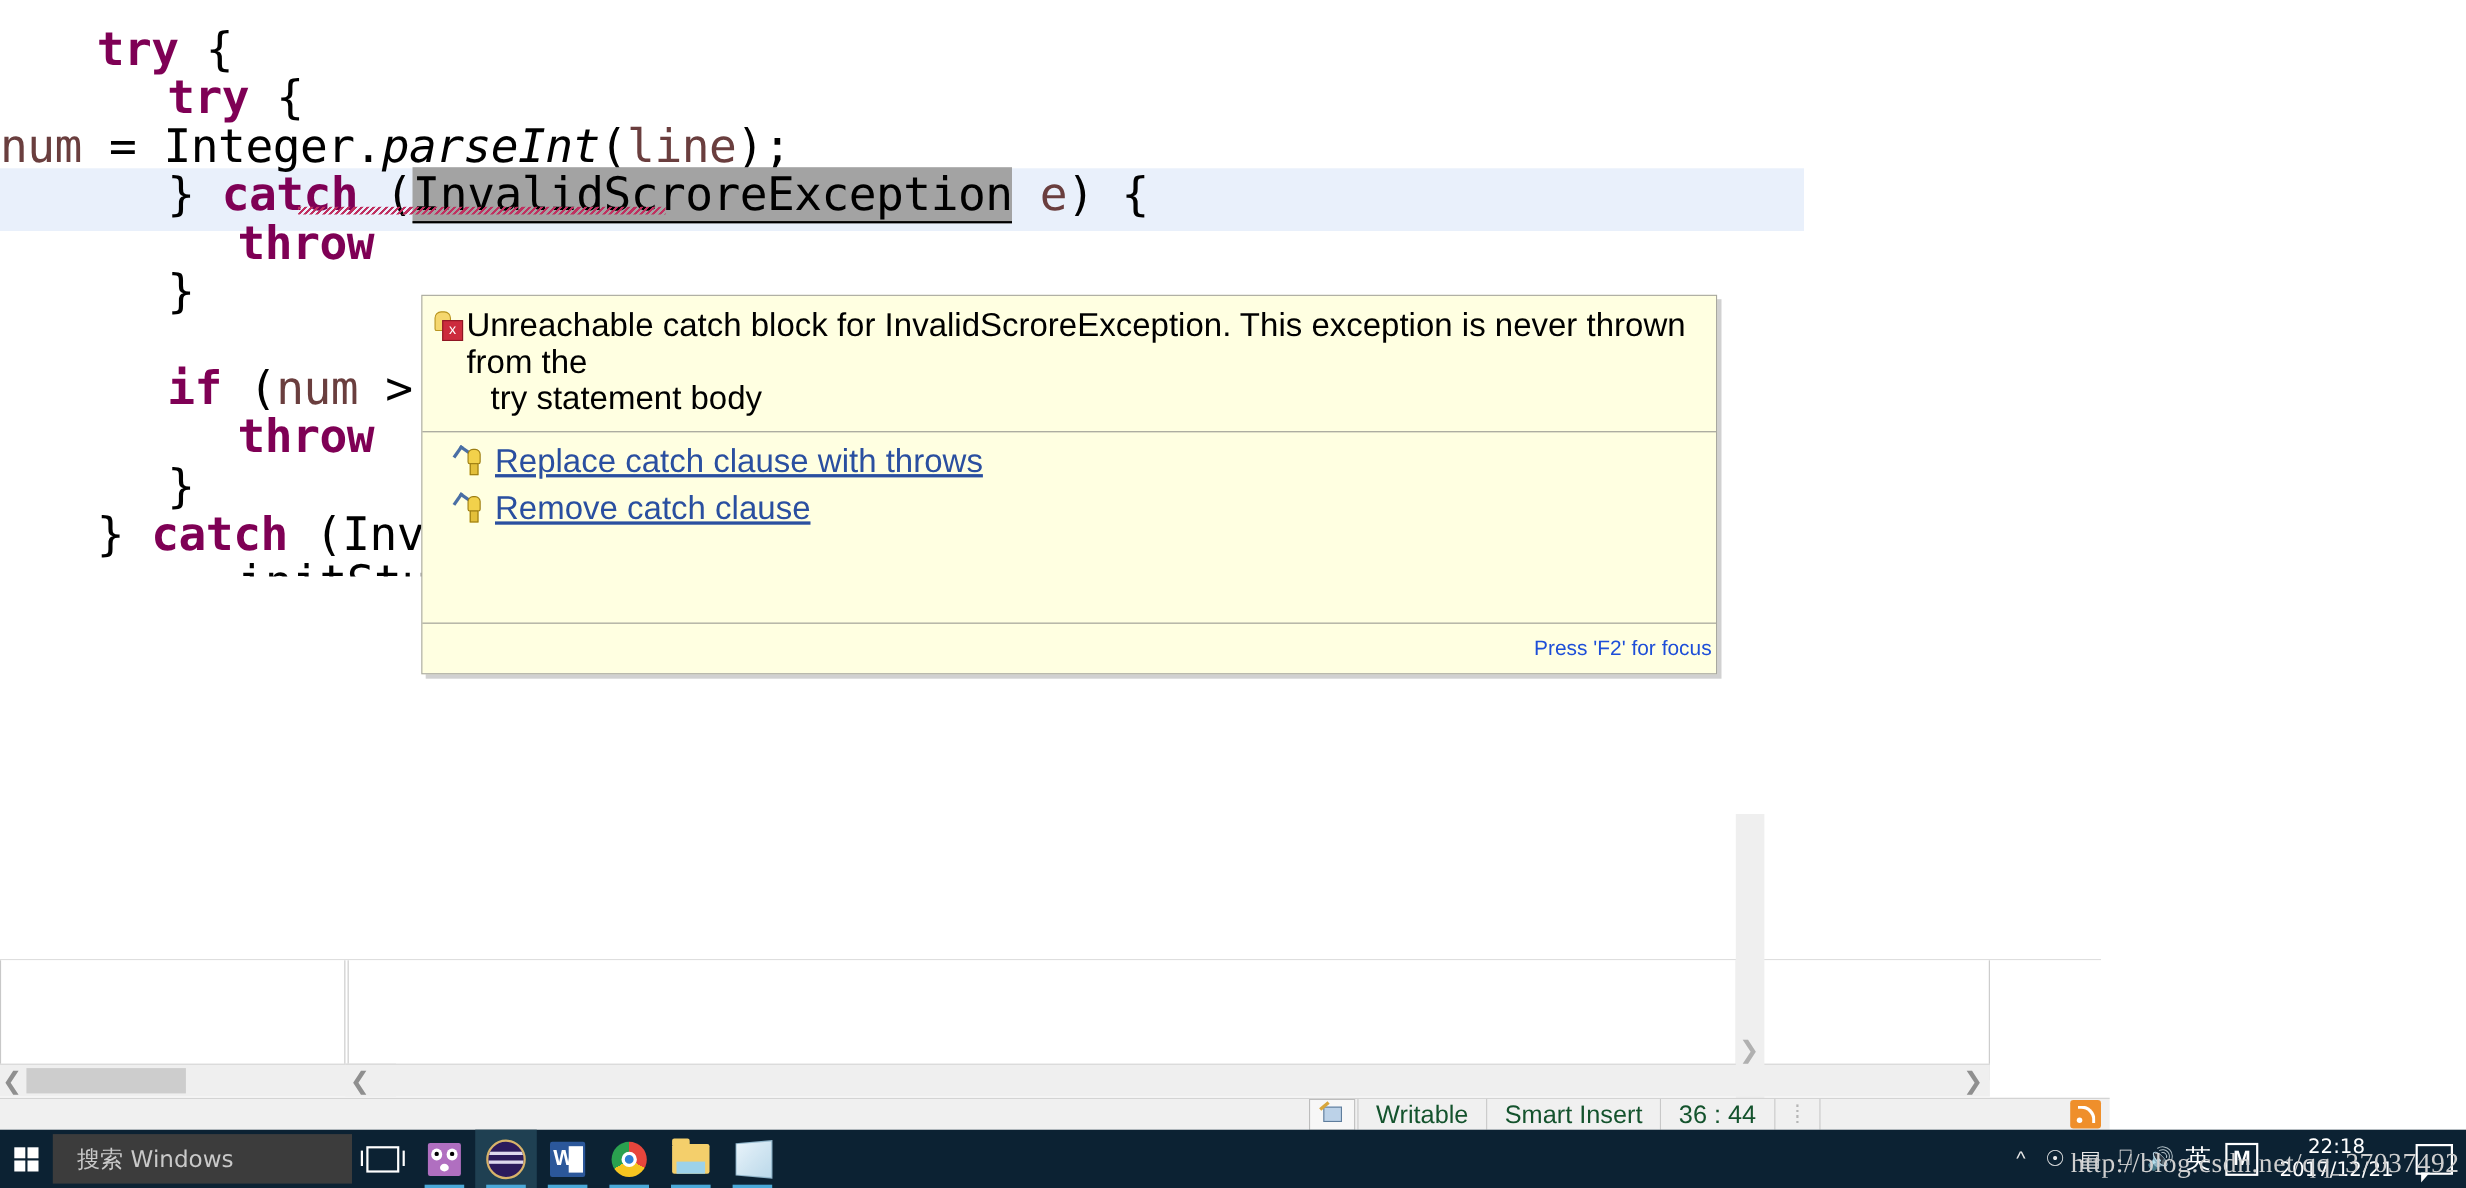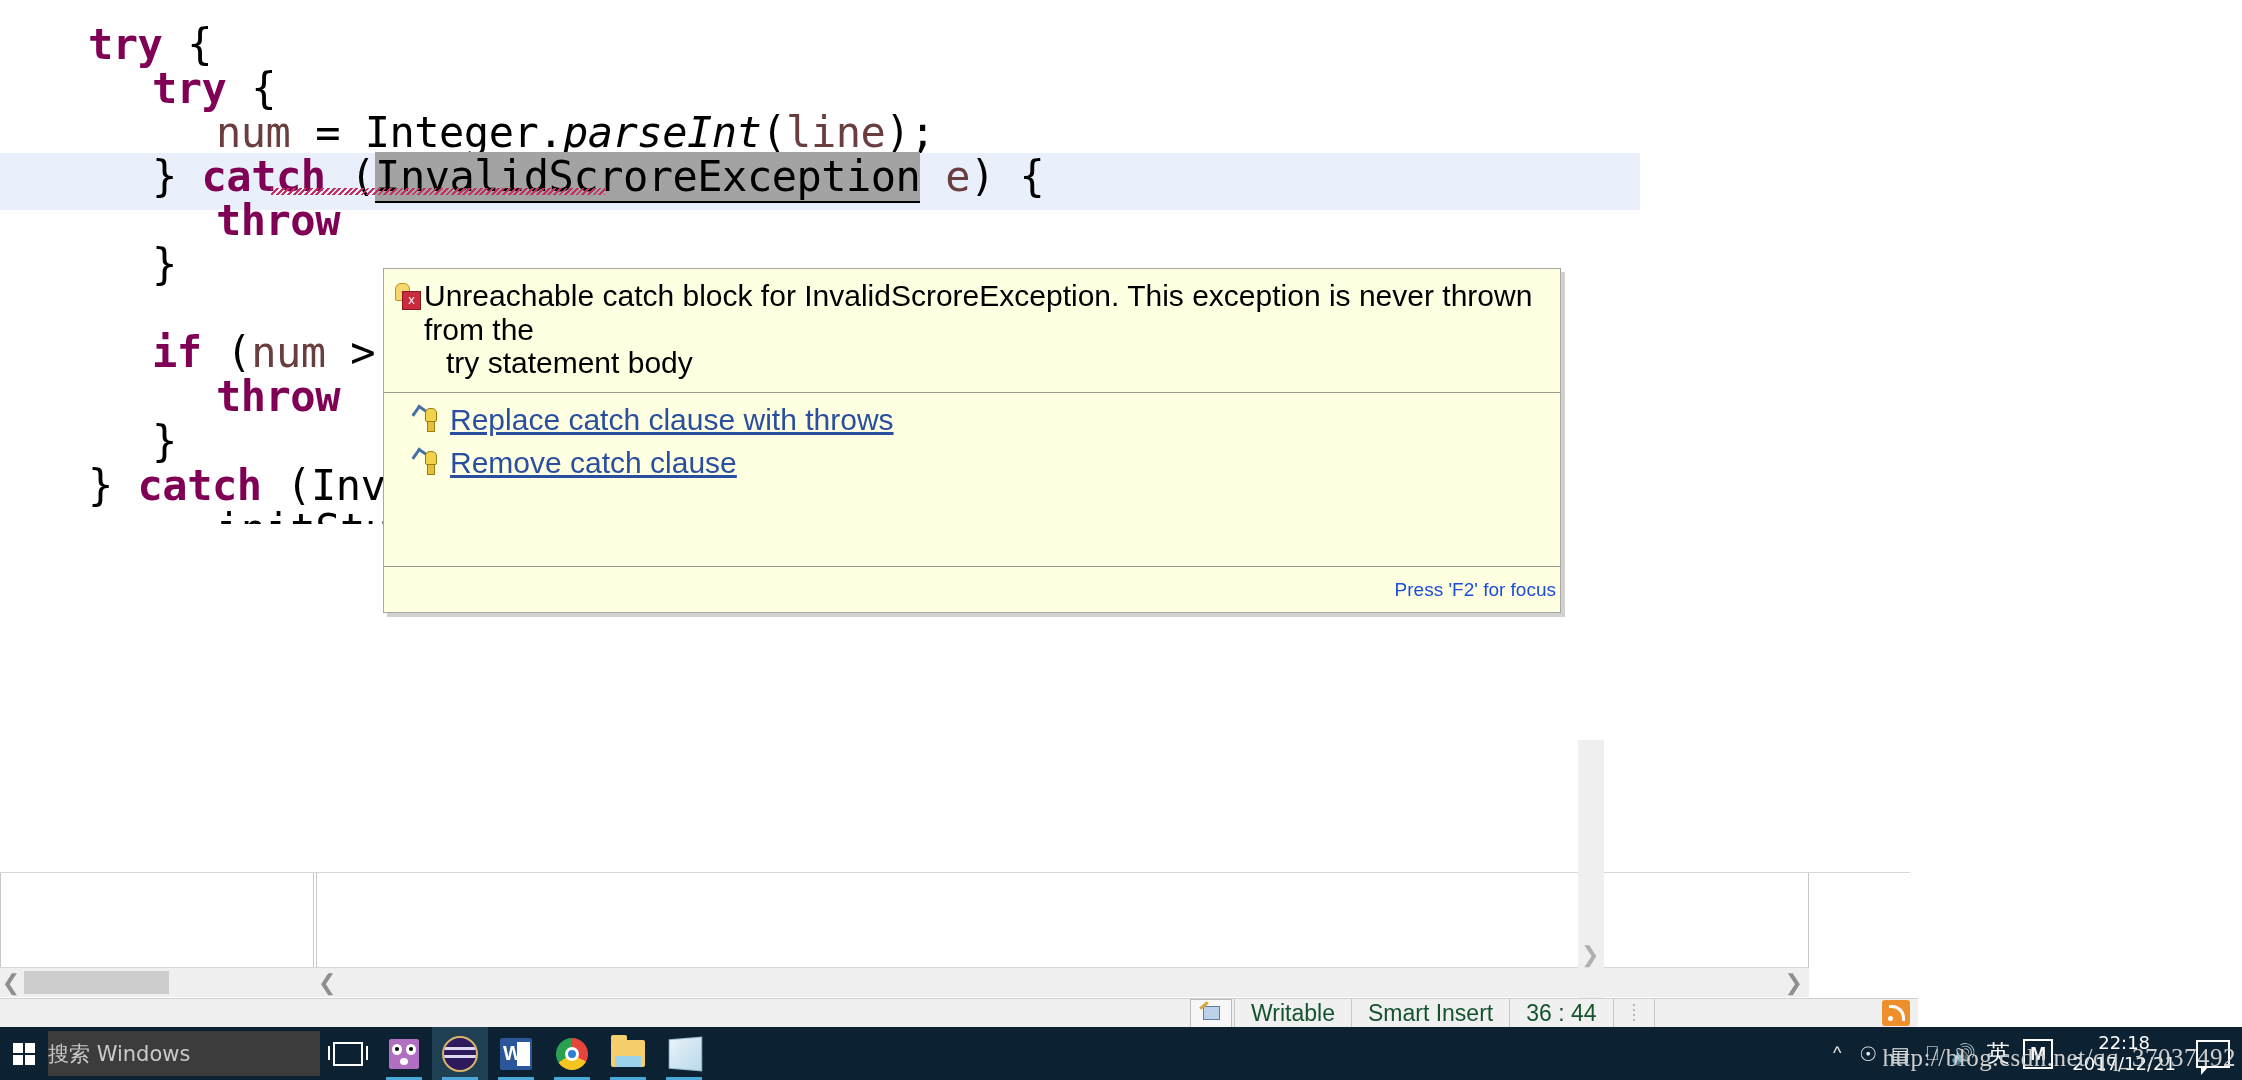--- a/index.html
+++ b/index.html
@@ -288,20 +288,21 @@
     display: grid;
     grid-template-columns: 10px 10px;
     grid-template-rows: 10px 10px;
     gap: 2px;
   }
   #start-button .winlogo i { background: #ffffff; display: block; }
   #search-box {
     width: 272px; height: 45px;
     background: #3c3c3c;
     display: flex; align-items: center;
+    padding-left: 22px;
     box-sizing: border-box;
   }
   #search-placeholder {
     color: #c9c9c9; font-size: 21px;
     font-family: "DejaVu Sans", sans-serif;
   }
   .tb-icon {
     width: 56px; height: 53px;
     display: flex; align-items: center; justify-content: center;
     position: relative;
@@ -371,21 +372,21 @@
   <div id="ide-window">
 
     <div id="code-area">
 
       <div class="ln-highlight" style="top:137px"></div>
 
       <div class="code-line" style="top:-3px; padding-left:88px"><span class="kw">try</span><span class="ident"> {</span></div>
 
       <div class="code-line" style="top:41px; padding-left:152px"><span class="kw">try</span><span class="ident"> {</span></div>
 
-      <div class="code-line" style="top:85px; padding-left:216px"><span class="var">num</span><span class="ident"> = Integer.</span><span class="mth">parseInt</span><span class="ident">(</span><span class="var">line</span><span class="ident">);</span></div>
+      <div class="code-line" style="top:85px; "><span class="var">num</span><span class="ident"> = Integer.</span><span class="mth">parseInt</span><span class="ident">(</span><span class="var">line</span><span class="ident">);</span></div>
 
       <div class="code-line" style="top:129px; padding-left:152px"><span class="ident">} </span><span class="kw">catch</span><span class="ident"> (</span><span class="sel-token">InvalidScroreException</span><span class="ident"> </span><span class="var">e</span><span class="ident">) {</span></div>
       <div class="squiggle" style="left:271px; top:172px; width:334px"></div>
 
       <div class="code-line" style="top:173px; padding-left:216px"><span class="kw">throw</span></div>
 
       <div class="code-line" style="top:217px; padding-left:152px"><span class="ident">}</span></div>
 
       <div class="code-line" style="top:305px; padding-left:152px"><span class="kw">if</span><span class="ident"> (</span><span class="var">num</span><span class="ident"> &gt;</span></div>
 

